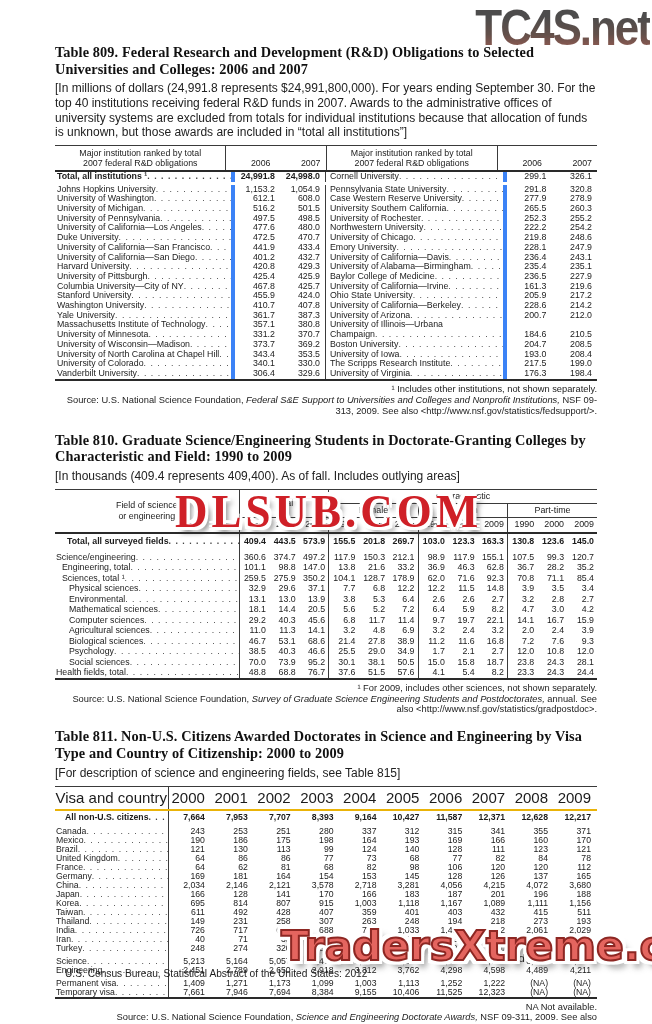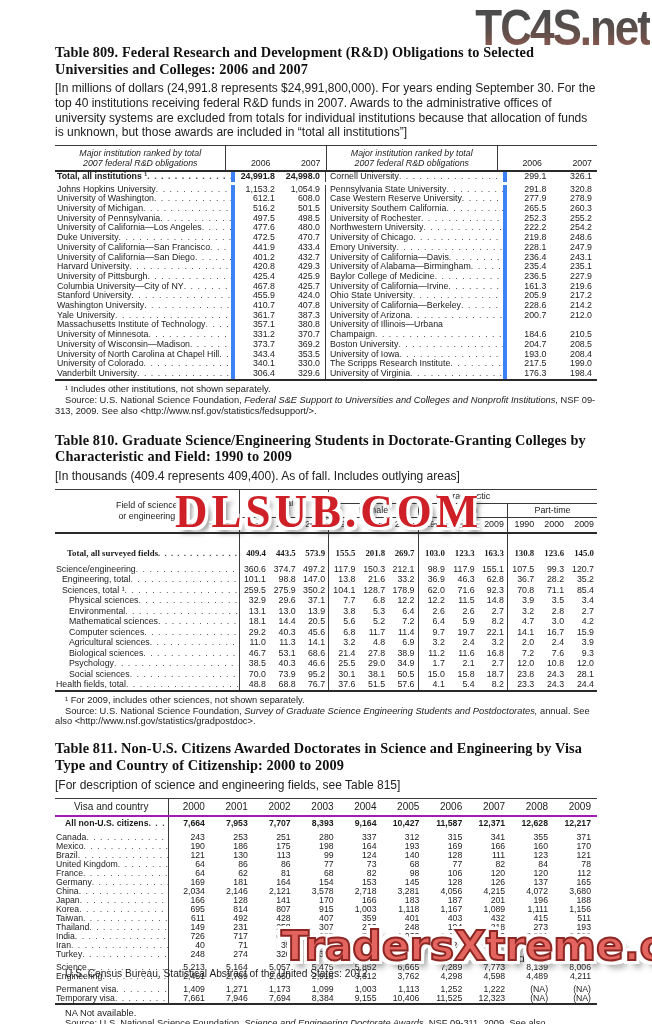--- a/index.html
+++ b/index.html
@@ -17,28 +17,28 @@
     font-size:14.3px;line-height:1.17;letter-spacing:.1px;color:#111;
     margin:0 0 4px 0;
   }
   .m809{margin-top:44px;}
   .m810{margin-top:15px;}
   .m811{margin-top:13px;}
   .tbl-note{font-size:12px;line-height:1.22;margin:0 0 5px 0;color:#222;}
 
   
   .footblock{margin-top:3px;font-size:9.3px;line-height:1.18;color:#222;}
-  .footblock p{margin:0;text-indent:10px;}
+  .footblock p{margin:0;text-indent:10px;text-align:right;}
   .it{font-style:italic;}
 
   
   .t809{border-top:1px solid #3a3a3a;border-bottom:2px solid #2a2a2a;font-size:8.8px;}
   .t809 .hdr{display:flex;align-items:stretch;border-bottom:2px solid #2a2a2a;}
   .t809 .hcell{display:flex;flex-direction:column;justify-content:flex-end;padding:2px 0 2px;}
-  .t809 .hlab{width:178px;text-align:center;border-right:1px solid #3a3a3a;font-style:italic;}
+  .t809 .hlab{width:178px;text-align:center;border-right:1px solid #3a3a3a;}
   .t809 .hyr{width:46px;text-align:right;padding-right:5px;justify-content:flex-end;}
   .t809 .hyr2{width:47px;border-right:1px solid #3a3a3a;}
   .t809 .body{display:flex;}
   .t809 .half{width:271px;}
   .t809 .r{display:flex;line-height:9.7px;}
   .t809 .r.gap{margin-top:3px;}
   .t809 .r.b{font-weight:700;}
   .t809 .lbl{width:178px;display:flex;overflow:hidden;border-right:4px solid #3b82f6;padding-left:2px;}
   .t809 .lbl.ind{padding-left:8px;}
   .t809 .lbl .t{white-space:nowrap;}
@@ -59,31 +59,31 @@
   .t810 .charh{border-bottom:1px solid #3a3a3a;padding:1px 0;}
   .t810 .sg{border-bottom:1px solid #3a3a3a;padding:1px 0;text-align:center;}
   .t810 .sg.v{border-right:1px solid #3a3a3a;}
   .t810 .yr{border-bottom:2px solid #2a2a2a;padding:1px 3px 2px 0;text-align:right;}
   .t810 .yr.v{border-right:1px solid #3a3a3a;}
   .t810 td{line-height:10.5px;vertical-align:bottom;}
   .t810 td.stub{border-right:1px solid #3a3a3a;}
   .t810 td.num{text-align:right;padding-right:3px;}
   .t810 td.num.v{border-right:1px solid #3a3a3a;}
   .t810 tr.b td{font-weight:700;}
-  .t810 tr.b td{padding-top:14px;padding-bottom:2px;font-family:Liberation Serif, serif;}
+  .t810 tr.b td{padding-top:2px;padding-bottom:2px;}
   .t810 tr.gap td{padding-top:3px;}
   .t810 .lblflex{display:flex;overflow:hidden;}
   .t810 .i0{padding-left:1px;}
   .t810 .i1{padding-left:7px;}
   .t810 .i2{padding-left:14px;}
   .t810 .ib{padding-left:12px;font-weight:700;}
 
   .t811{border-top:1px solid #3a3a3a;border-bottom:2px solid #2a2a2a;font-size:8.7px;}
   .t811 th,.t811 td{padding:0;font-weight:400;}
-  .t811 thead th{font-size:10px;border-bottom:2px solid #a21caf;padding:2px 0 3px;text-align:center;}
+  .t811 thead th{font-size:15px;border-bottom:2px solid #eab308;padding:2px 0 3px;text-align:center;}
   .t811 thead th.stubh{border-right:1px solid #3a3a3a;}
   .t811 thead th.yr{text-align:right;padding-right:6px;}
   .t811 td{line-height:9.0px;vertical-align:bottom;}
   .t811 td.stub{border-right:1px solid #3a3a3a;}
   .t811 td.num{text-align:right;padding-right:6px;}
   .t811 tr.b td{font-weight:700;padding-top:2px;padding-bottom:1px;}
   .t811 tr.gap td{padding-top:4px;}
   .t811 .lblflex{display:flex;overflow:hidden;padding-left:1px;}
   .t811 .lblb{padding-left:10px;font-weight:700;}
 

